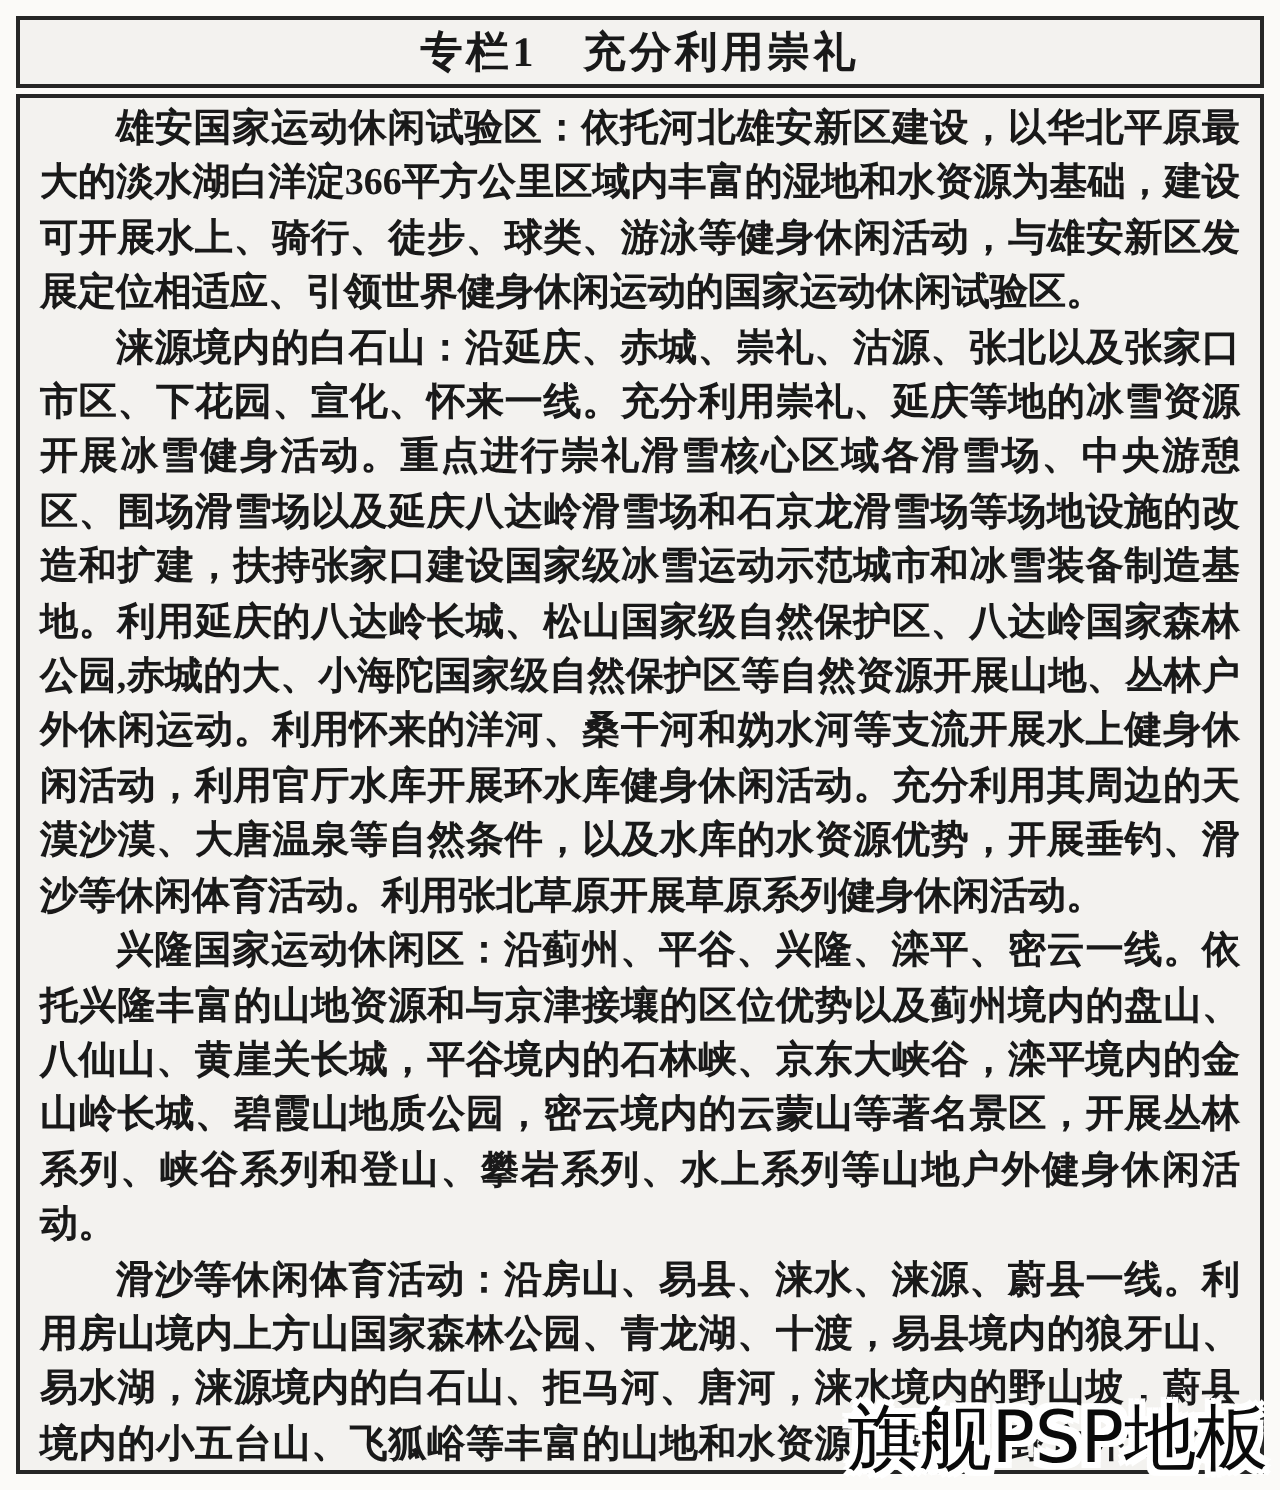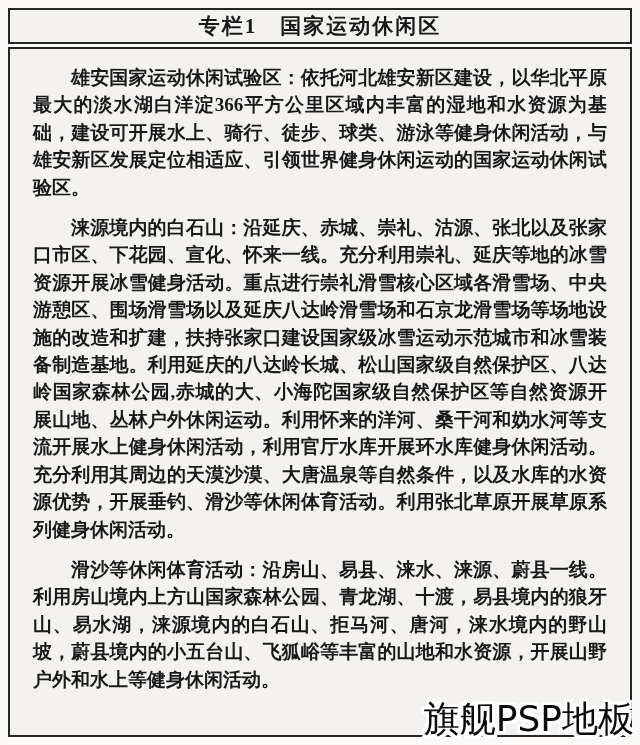--- a/index.html
+++ b/index.html
@@ -37,21 +37,21 @@
     top: 47px;
     width: 624px;
     height: 690px;
     box-sizing: border-box;
     border: 2px solid #262626;
     background: #f3f2ef;
     padding: 2px 10px 0 10px;
     overflow: hidden;
   }
   .para {
-    margin: 13px;
+    margin: 0;
     text-indent: 2em;
     font-size: 19px;
     line-height: 27.4px;
     text-align: justify;
     color: #191919;
     font-weight: bold;
   }
   .para .lead {
     font-weight: bold;
   }
@@ -72,23 +72,24 @@
       -2px -2px 0 #ffffff,  2px -2px 0 #ffffff,
       -2px  2px 0 #ffffff,  2px  2px 0 #ffffff;
     white-space: nowrap;
     z-index: 5;
   }
 </style>
 </head>
 <body>
 
 <div class="panel-header">
-  <span>专栏1　国家运动休闲区</span>
+  <span>专栏1　充分利用崇礼</span>
 </div>
 
 <div class="panel-body">
   <p class="para"><span class="lead">雄安国家运动休闲试验区：</span><span>依托河北雄安新区建设，以华北平原最大的淡水湖白洋淀366平方公里区域内丰富的湿地和水资源为基础，建设可开展水上、骑行、徒步、球类、游泳等健身休闲活动，与雄安新区发展定位相适应、引领世界健身休闲运动的国家运动休闲试验区。</span></p>
   <p class="para"><span class="lead">涞源境内的白石山：</span><span>沿延庆、赤城、崇礼、沽源、张北以及张家口市区、下花园、宣化、怀来一线。充分利用崇礼、延庆等地的冰雪资源开展冰雪健身活动。重点进行崇礼滑雪核心区域各滑雪场、中央游憩区、围场滑雪场以及延庆八达岭滑雪场和石京龙滑雪场等场地设施的改造和扩建，扶持张家口建设国家级冰雪运动示范城市和冰雪装备制造基地。利用延庆的八达岭长城、松山国家级自然保护区、八达岭国家森林公园,赤城的大、小海陀国家级自然保护区等自然资源开展山地、丛林户外休闲运动。利用怀来的洋河、桑干河和妫水河等支流开展水上健身休闲活动，利用官厅水库开展环水库健身休闲活动。充分利用其周边的天漠沙漠、大唐温泉等自然条件，以及水库的水资源优势，开展垂钓、滑沙等休闲体育活动。利用张北草原开展草原系列健身休闲活动。</span></p>
+  <p class="para"><span class="lead">兴隆国家运动休闲区：</span><span>沿蓟州、平谷、兴隆、滦平、密云一线。依托兴隆丰富的山地资源和与京津接壤的区位优势以及蓟州境内的盘山、八仙山、黄崖关长城，平谷境内的石林峡、京东大峡谷，滦平境内的金山岭长城、碧霞山地质公园，密云境内的云蒙山等著名景区，开展丛林系列、峡谷系列和登山、攀岩系列、水上系列等山地户外健身休闲活动。</span></p>
   <p class="para"><span class="lead">滑沙等休闲体育活动：</span><span>沿房山、易县、涞水、涞源、蔚县一线。利用房山境内上方山国家森林公园、青龙湖、十渡，易县境内的狼牙山、易水湖，涞源境内的白石山、拒马河、唐河，涞水境内的野山坡，蔚县境内的小五台山、飞狐峪等丰富的山地和水资源，开展山野户外和水上等健身休闲活动。</span></p>
 
 </div>
 
 <div class="watermark">旗舰PSP地板</div>
 
 </body></html>

